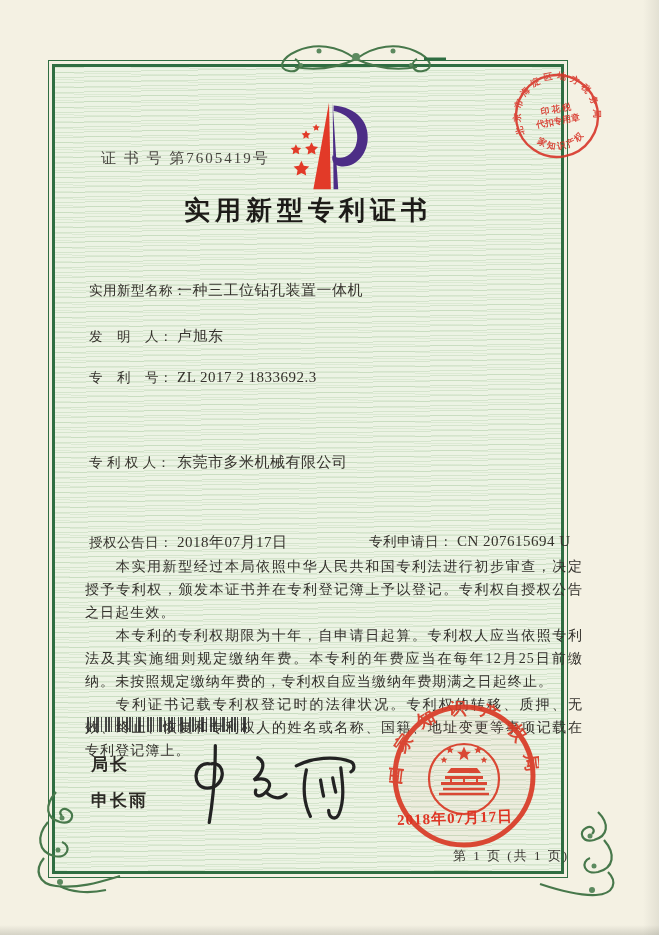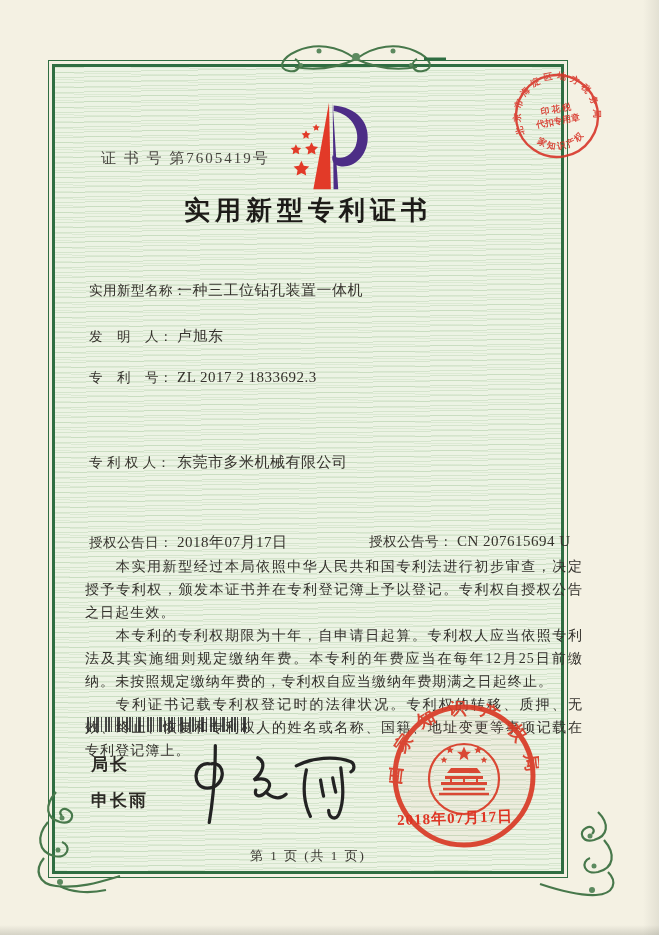--- a/index.html
+++ b/index.html
@@ -63,22 +63,22 @@
     font-family:"Liberation Sans", sans-serif;color:#2b2924;letter-spacing:2px;}
   .signer-name{position:absolute;left:36px;top:722px;font-size:17px;font-weight:600;
     font-family:"Liberation Sans", sans-serif;color:#2b2924;letter-spacing:2px;}
 
   .signature{position:absolute;left:132px;top:668px;width:172px;height:92px;}
 
   .seal-big{position:absolute;left:334px;top:634px;width:150px;height:150px;z-index:3;}
   .seal-date{position:absolute;left:342px;top:742px;font-size:15px;font-weight:700;
     color:#df3423;letter-spacing:1px;transform:rotate(-2deg);z-index:4;white-space:nowrap;}
 
-  .footer{position:absolute;left:0;top:780px;width:100%;text-align:center;
-    font-size:13px;letter-spacing:2px;color:#3a3832;}
+  .footer{position:absolute;left:0;top:780px;width:100%;text-align:right;
+    font-size:13px;letter-spacing:2px;color:#3a3832;padding-left:8px;}
 
   .seal-top{position:absolute;left:511px;top:70px;width:92px;height:92px;
     transform:rotate(-10deg);z-index:5;}
 
   .orn-top{position:absolute;left:266px;top:38px;width:180px;height:42px;z-index:4;}
   .orn-bl{position:absolute;left:26px;top:790px;width:104px;height:108px;z-index:4;}
   .orn-br{position:absolute;left:538px;top:810px;width:86px;height:88px;z-index:4;}
 </style>
 </head>
 <body>
@@ -112,21 +112,21 @@
       <span class="lbl">发　明　人：</span><span class="val">卢旭东</span>
     </div>
     <div class="row row-patno">
       <span class="lbl">专　利　号：</span><span class="val">ZL 2017 2 1833692.3</span>
     </div>
     <div class="row row-patentee">
       <span class="lbl">专 利 权 人：</span><span class="val">东莞市多米机械有限公司</span>
     </div>
     <div class="row row-grant">
       <span class="lbl">授权公告日：</span><span class="val">2018年07月17日</span>
-      <span class="grant-no"><span class="lbl">授权公告号：</span><span class="val">CN 207615694 U</span></span>
+      <span class="grant-no"><span class="lbl">专利申请日：</span><span class="val">CN 207615694 U</span></span>
     </div>
 
     <div class="paras">
       <p>本实用新型经过本局依照中华人民共和国专利法进行初步审查，决定授予专利权，颁发本证书并在专利登记簿上予以登记。专利权自授权公告之日起生效。</p>
       <p>本专利的专利权期限为十年，自申请日起算。专利权人应当依照专利法及其实施细则规定缴纳年费。本专利的年费应当在每年12月25日前缴纳。未按照规定缴纳年费的，专利权自应当缴纳年费期满之日起终止。</p>
       <p>专利证书记载专利权登记时的法律状况。专利权的转移、质押、无效、终止、恢复和专利权人的姓名或名称、国籍、地址变更等事项记载在专利登记簿上。</p>
     </div>
 
     <div class="barcode"></div>
 

